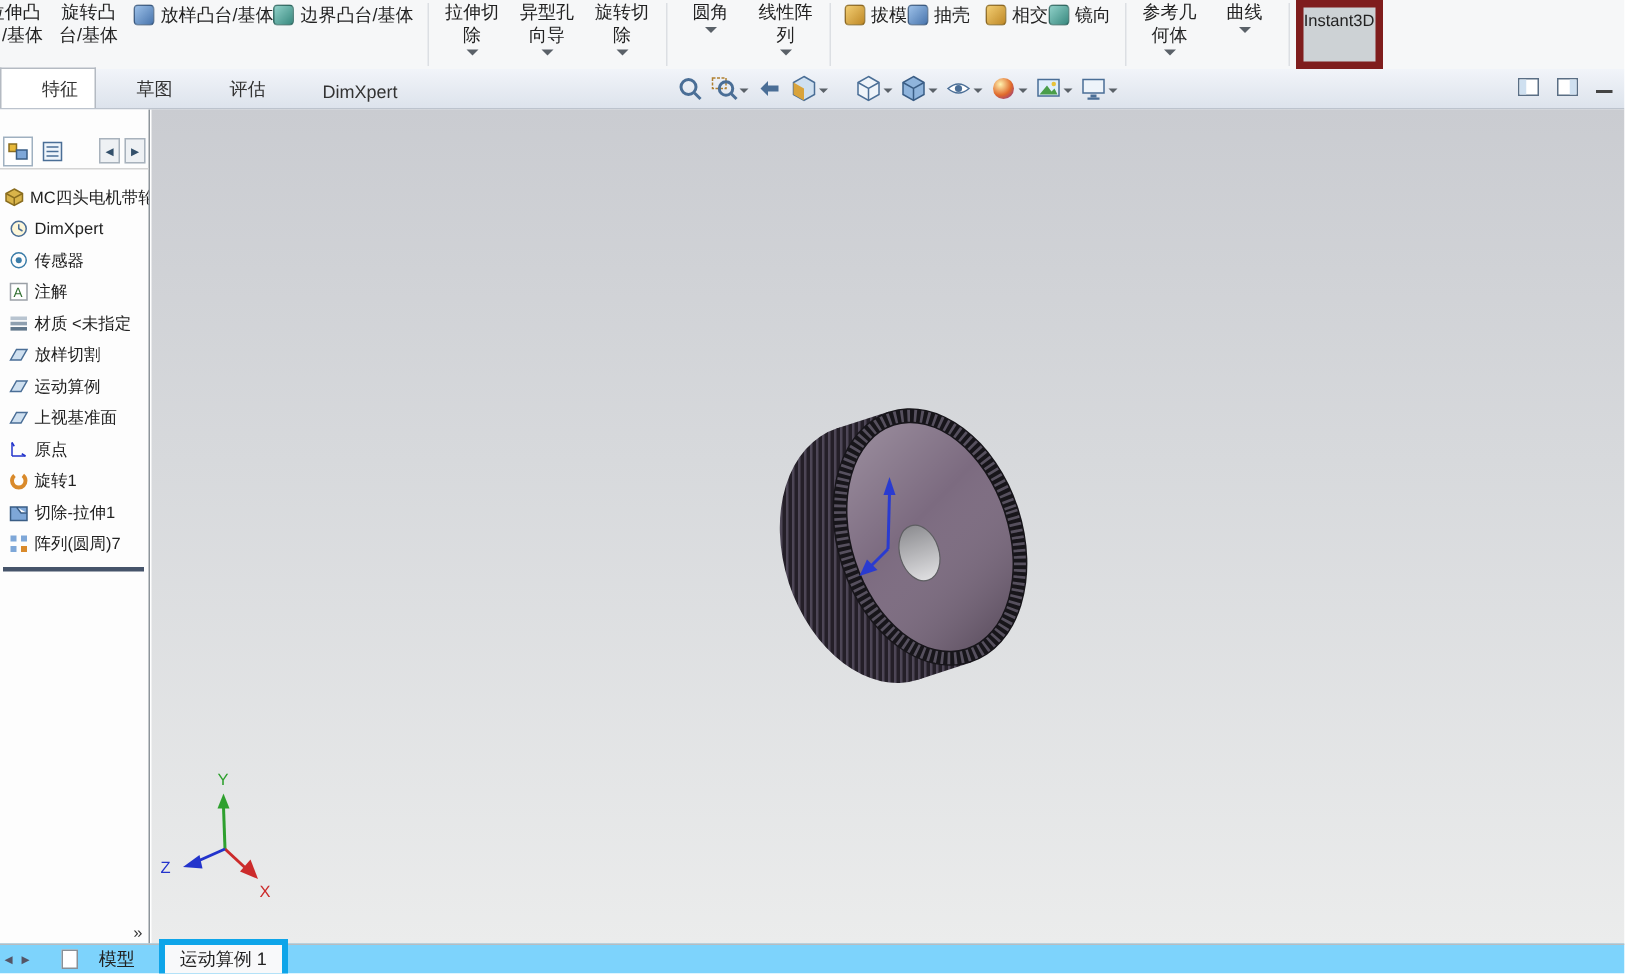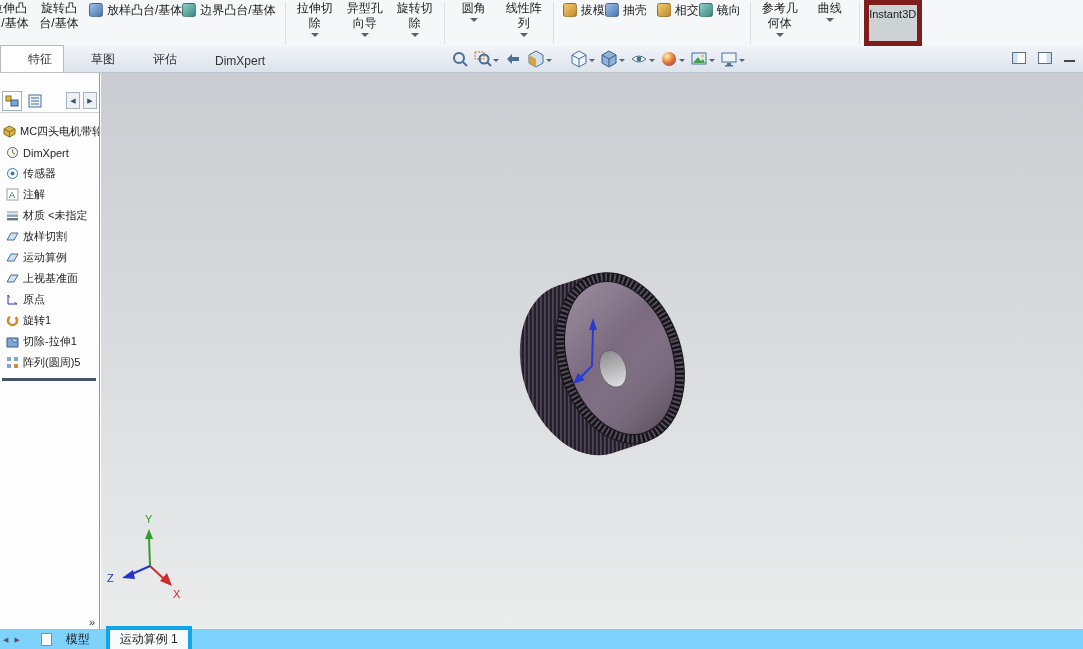--- a/index.html
+++ b/index.html
@@ -360,21 +360,21 @@
         </svg>
       <span>切除-拉伸1</span>
     </div>
     <div class="trow">
       <svg class="ticon" width="13" height="13" viewBox="0 0 13 13">
           <rect x="1" y="1" width="4" height="4" fill="#7ea7d8"></rect>
           <rect x="8" y="1" width="4" height="4" fill="#7ea7d8"></rect>
           <rect x="1" y="8" width="4" height="4" fill="#7ea7d8"></rect>
           <rect x="8" y="8" width="4" height="4" fill="#d98a2b"></rect>
         </svg>
-      <span>阵列(圆周)5</span>
+      <span>阵列(圆周)7</span>
     </div>
     <div class="rollback"></div>
   </div>
   <span class="expand-more">»</span>
 </div>
 
 <div class="viewport">
 
   <svg class="model" width="300" height="260" viewBox="0 0 300 260">
     <g transform="translate(149,135) rotate(-18)">

